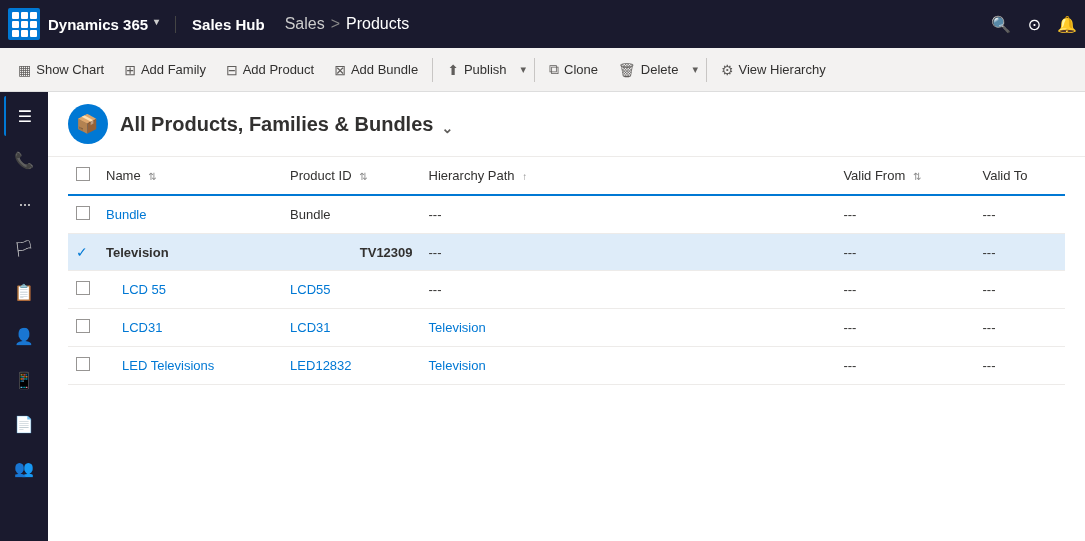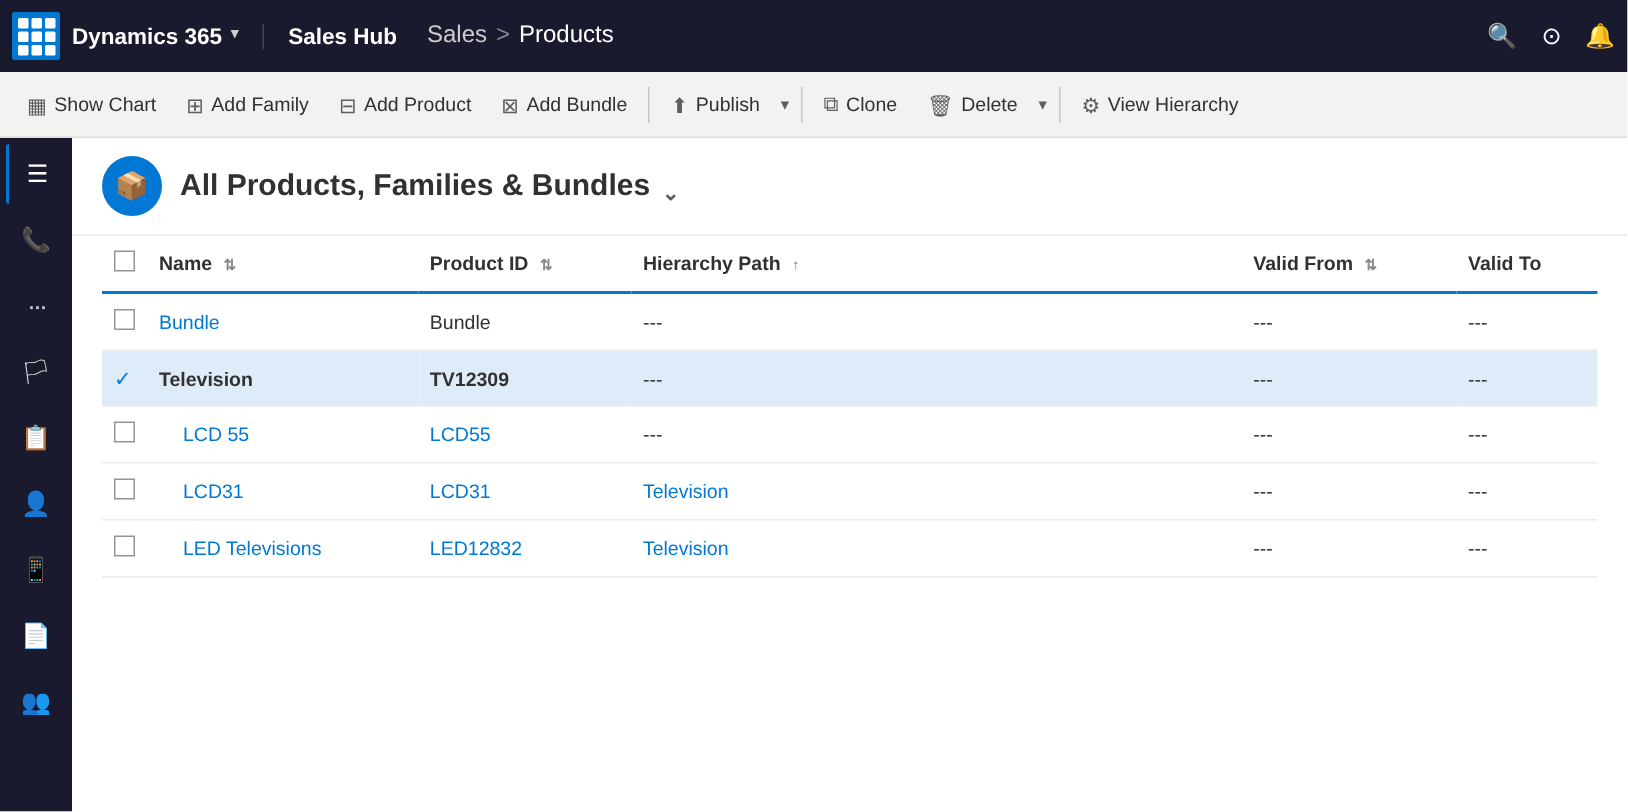--- a/index.html
+++ b/index.html
@@ -123,21 +123,21 @@
       width: 100%;
       border-collapse: collapse;
     }
     .data-table thead tr {
       border-bottom: 2px solid #0078d4;
     }
     .data-table th {
       text-align: left;
       padding: 10px 8px;
       color: #323130;
-      font-weight: 700;
+      font-weight: 400;
       font-size: 13px;
       white-space: nowrap;
     }
     .data-table th .sort-icon { color: #888; margin-left: 4px; font-size: 10px; }
     .data-table td {
       padding: 10px 8px;
       border-bottom: 1px solid #edebe9;
       font-size: 13px;
       color: #323130;
     }
@@ -281,21 +281,21 @@
               <td class="check-col"><span class="checkbox"></span></td>
               <td class="name-cell"><span class="link-text">Bundle</span></td>
               <td style="font-weight: normal;">Bundle</td>
               <td class="muted">---</td>
               <td class="muted">---</td>
               <td class="muted">---</td>
             </tr>
             <tr class="selected">
               <td class="check-col"><span class="checked-mark">✓</span></td>
               <td class="name-cell" style="font-weight: 600;">Television</td>
-              <td style="font-weight: 600;">TV12309</td>
+              <td style="font-weight: 600; text-align: right;">TV12309</td>
               <td class="muted">---</td>
               <td class="muted">---</td>
               <td class="muted">---</td>
             </tr>
             <tr>
               <td class="check-col"><span class="checkbox"></span></td>
               <td class="name-cell" style="padding-left: 24px;"><span class="link-text">LCD 55</span></td>
               <td><span class="link-text">LCD55</span></td>
               <td class="muted">---</td>
               <td class="muted">---</td>

